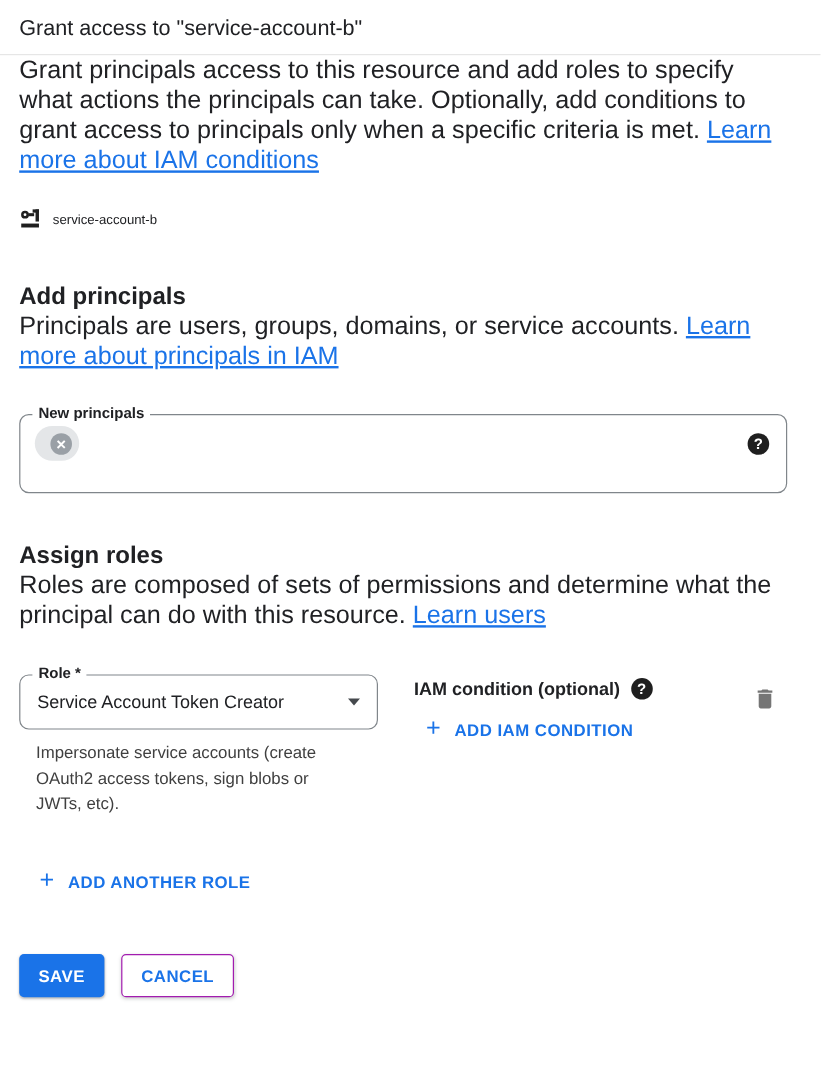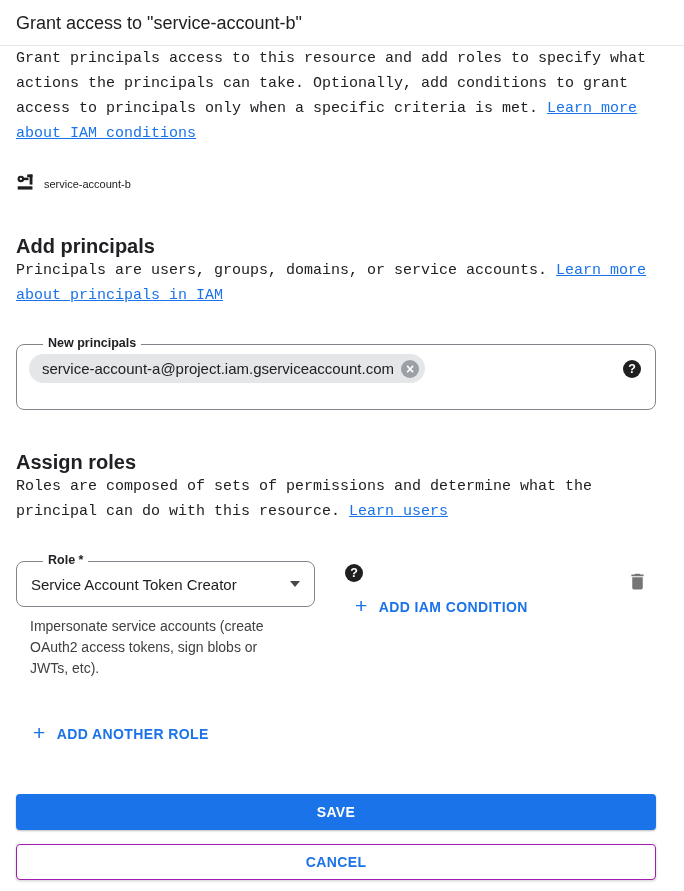--- a/index.html
+++ b/index.html
@@ -26,25 +26,24 @@
   .divider {
     height: 1px;
     background: #e6e6e6;
     border: none;
     margin: 0;
   }
   .content {
     padding: 0 28px 0 16px;
   }
   p.body-text {
-    font-size: 15px;
+    font-size: 21px;
     line-height: 25px;
     margin: 0;
     color: #202124;
-    font-family: Liberation Mono, monospace;
   }
   .intro { margin-top: 37px; }
   a.link {
     color: #1a73e8;
     text-decoration: underline;
     cursor: pointer;
   }
   .section-heading-sm {
     font-size: 16.5px;
     font-weight: 700;
@@ -67,21 +66,21 @@
   
   .outlined {
     position: relative;
     border: 1px solid #80868b;
     background: #fff;
     box-sizing: border-box;
   }
   .outlined .notch-label {
     position: absolute;
     top: -9px;
-    left: 26px;
+    left: 10px;
     background: #fff;
     padding: 0 5px;
     font-size: 12.5px;
     font-weight: 700;
     color: #202124;
     white-space: nowrap;
   }
   .principals-box {
     margin-top: 36px;
     border-radius: 8px;
@@ -202,21 +201,20 @@
     border: none;
     cursor: pointer;
     padding: 2px;
   }
   .add-another-btn { margin: 44px 0 0 17px; }
 
   .actions {
     display: flex;
     gap: 14px;
     margin: 49px 0 0 0;
-    flex-direction: column;
   }
   .btn {
     height: 36px;
     border-radius: 4px;
     font-size: 14px;
     font-weight: 700;
     letter-spacing: 0.4px;
     padding: 0 16px;
     cursor: pointer;
     font-family: inherit;
@@ -264,21 +262,20 @@
       <span>service-account-b</span>
     </div>
 
     <h2 class="section-heading-lg">Add principals</h2>
 
     <p class="body-text after-heading"><span>Principals are users, groups, domains, or service accounts. </span><a class="link">Learn more about principals in IAM</a></p>
 
     <div class="outlined principals-box">
       <span class="notch-label">New principals</span>
       <span class="chip">
-        <span>service-account-a@project.iam.gserviceaccount.com</span>
         <span class="chip-close">
             <span>×</span>
           </span>
       </span>
       <span class="help-badge">
           <span>?</span>
         </span>
     </div>
 
     <h2 class="section-heading-lg">Assign roles</h2>
@@ -291,20 +288,21 @@
         <div class="outlined role-field">
           <span class="notch-label">Role *</span>
           <span class="role-value">Service Account Token Creator</span>
           <span class="dropdown-arrow"></span>
         </div>
         <div class="role-helper">Impersonate service accounts (create OAuth2 access tokens, sign blobs or JWTs, etc).</div>
       </div>
 
       <div class="cond-col">
         <div class="cond-label-row">
+          <span>IAM condition (optional)</span>
           <span class="help-badge">
               <span>?</span>
             </span>
         </div>
         <button class="text-btn add-cond-btn">
           <span class="plus">+</span>
           <span>ADD IAM CONDITION</span>
         </button>
       </div>
 

